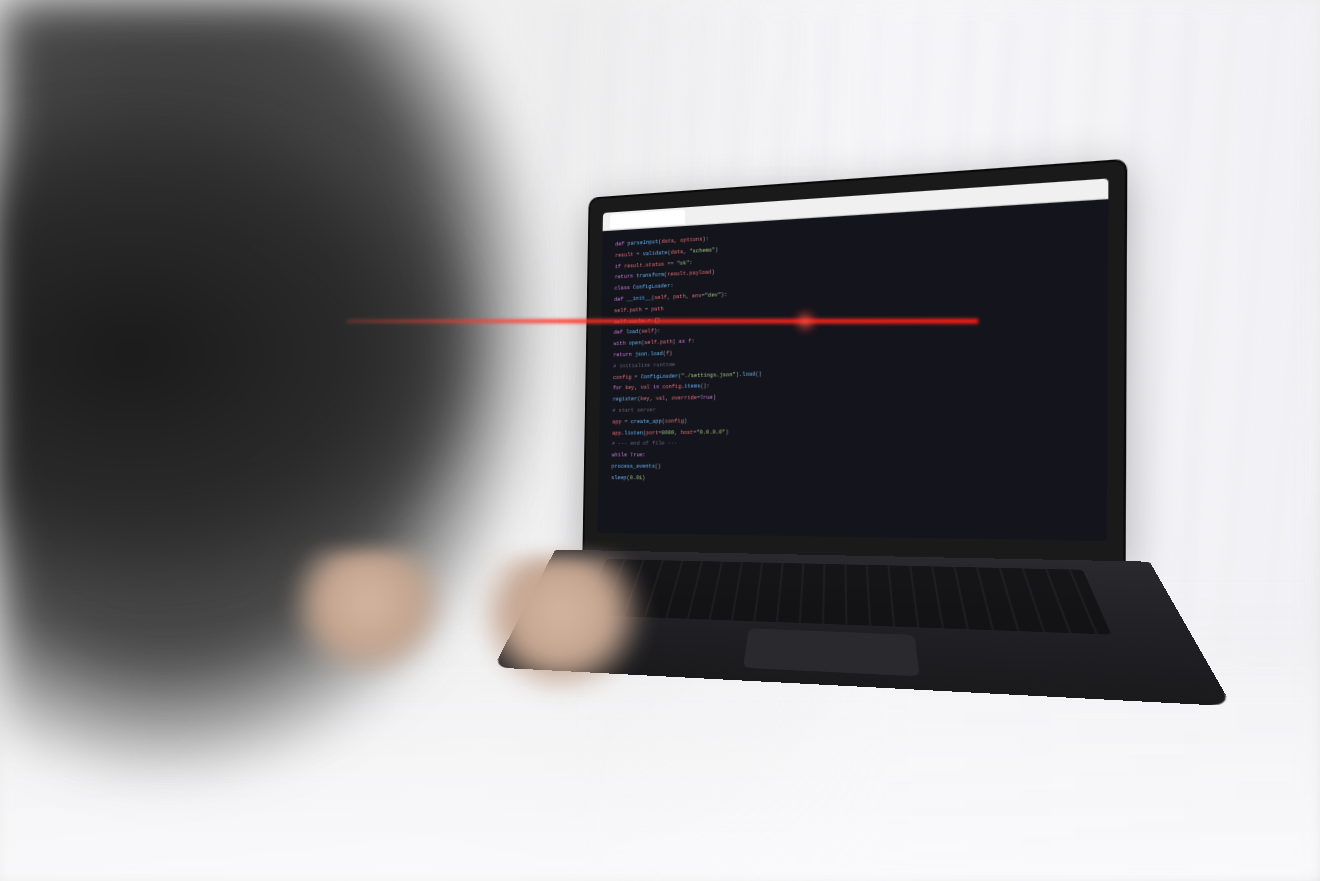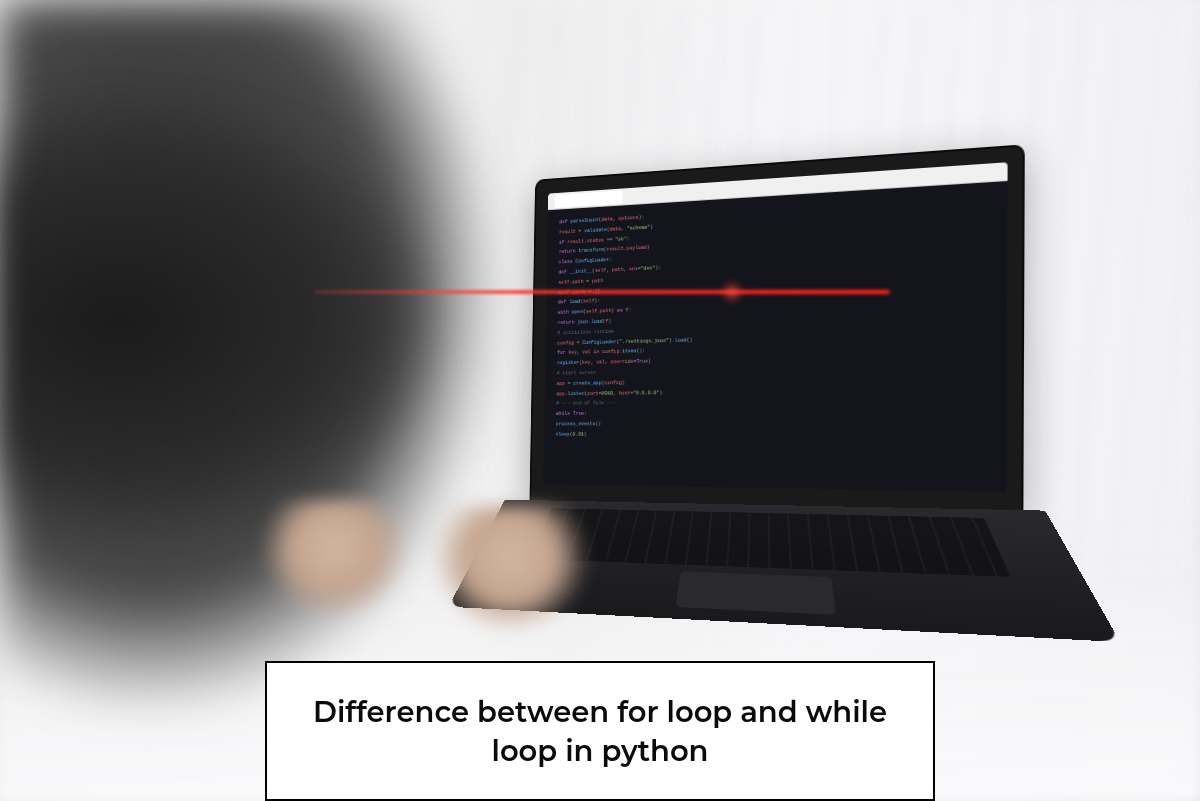--- a/index.html
+++ b/index.html
@@ -347,17 +347,14 @@
       </div>
     </div>
 
     <div class="red-streak"></div>
     <div class="lens-flare"></div>
 
     <div class="hand-left"></div>
     <div class="hand-right"></div>
   </div>
 
-  <div class="caption-box">
-    <div class="caption-text">Difference between for loop and while loop in python</div>
-  </div>
 
 </div>
 
 </body></html>

